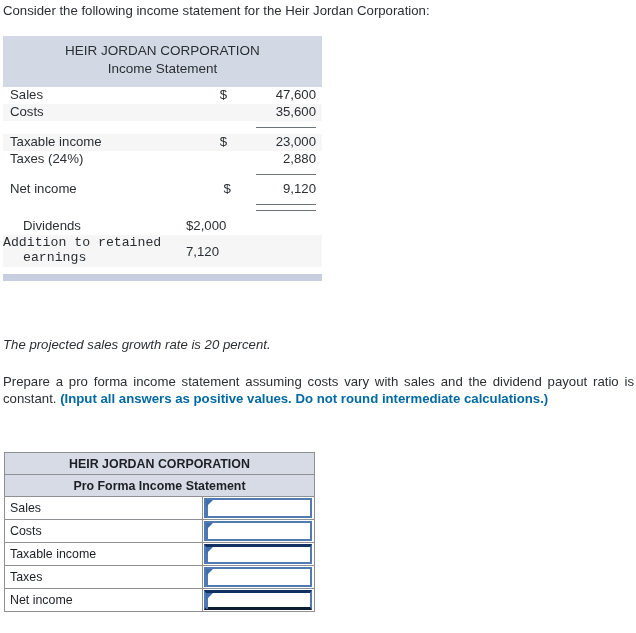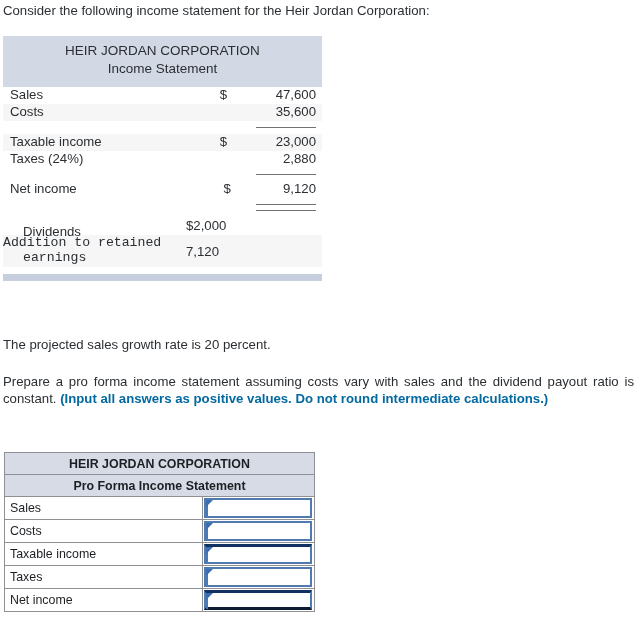--- a/index.html
+++ b/index.html
@@ -29,20 +29,21 @@
   }
 
   .growth-text {
     position: absolute;
     left: 3px;
     top: 337px;
     width: 620px;
     font-size: 13.2px;
     line-height: 16px;
     color: #2b2f33;
+    font-style: italic;
   }
 
   .prepare-block {
     position: absolute;
     left: 3px;
     top: 373px;
     width: 631px;
     font-size: 13.2px;
     line-height: 17px;
     color: #2b2f33;
@@ -81,21 +82,21 @@
   .is-row.white { background: #ffffff; }
   .is-row.tall { height: 32px; align-items: flex-start; }
 
   .is-label {
     flex: 0 0 auto;
     width: 183px;
     padding-left: 7px;
     box-sizing: border-box;
     white-space: nowrap;
   }
-  .is-label.indent { padding-left: 20px; margin-top: 6px; }
+  .is-label.indent { padding-left: 20px; }
   .is-label.wrapspec {
     white-space: normal;
     padding-left: 20px;
     text-indent: -20px;
     line-height: 15px;
     width: 183px;
     font-family: Liberation Mono, monospace;
   }
   .is-cur {
     flex: 0 0 auto;

